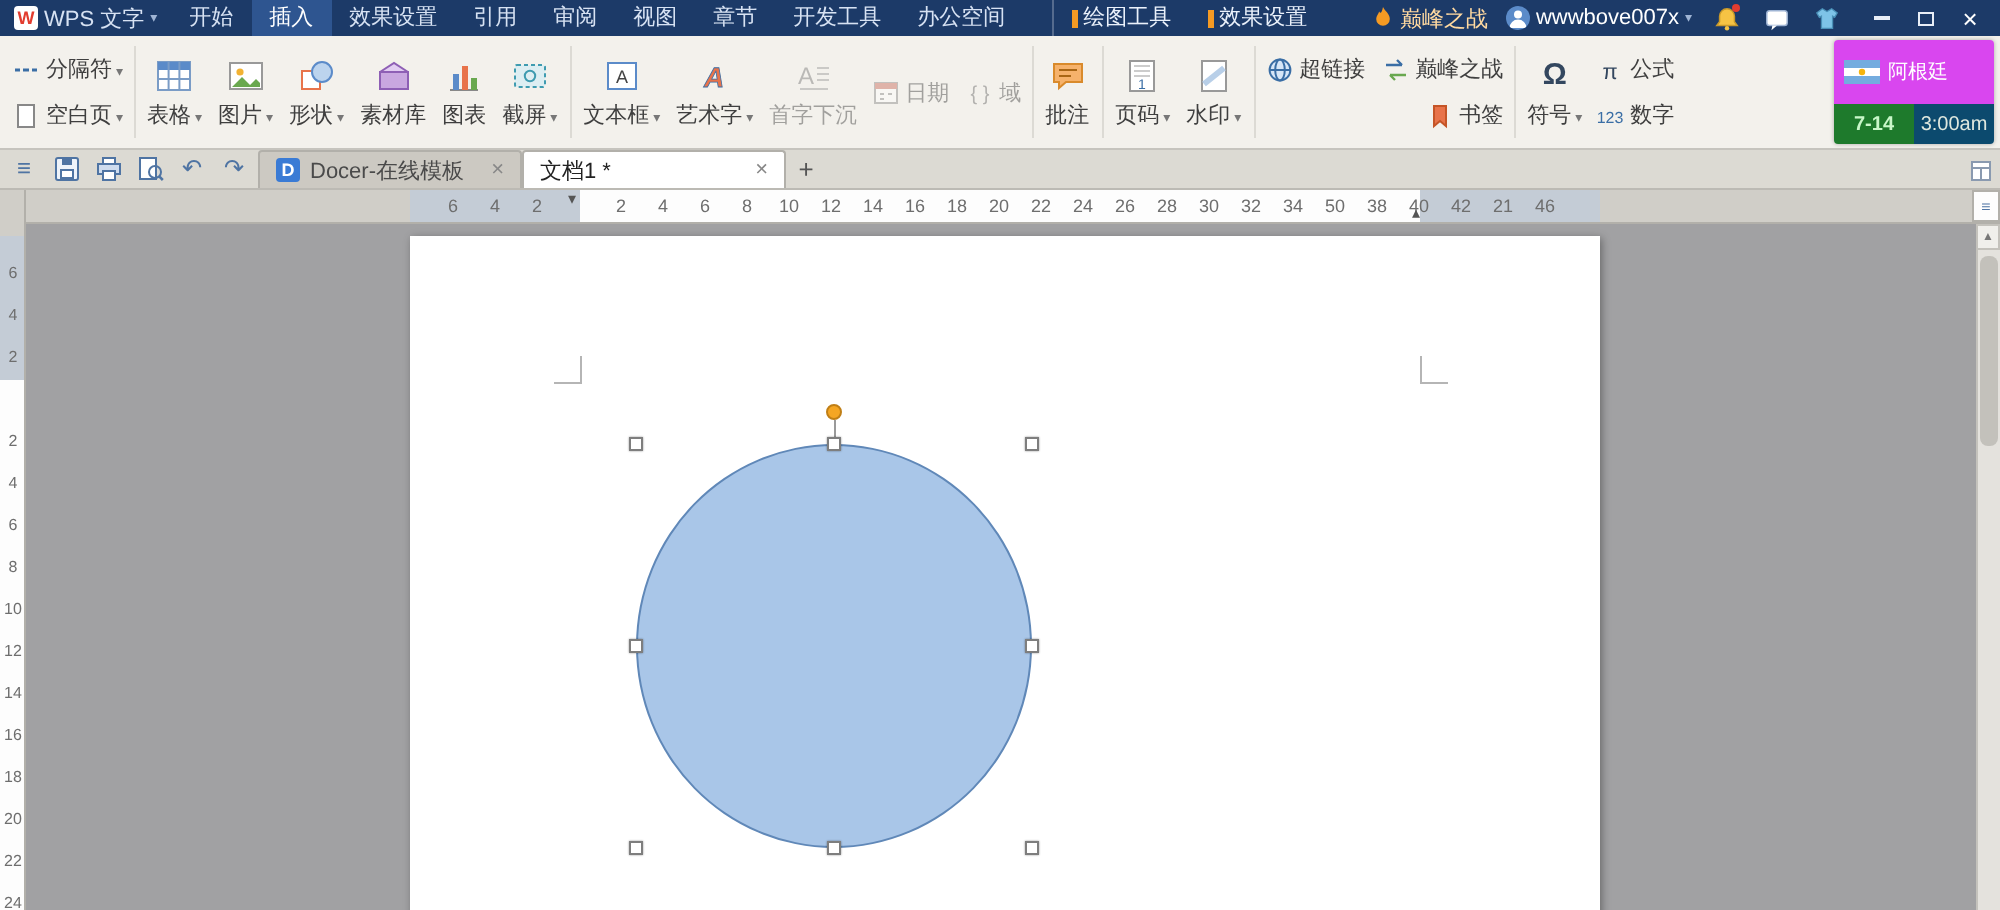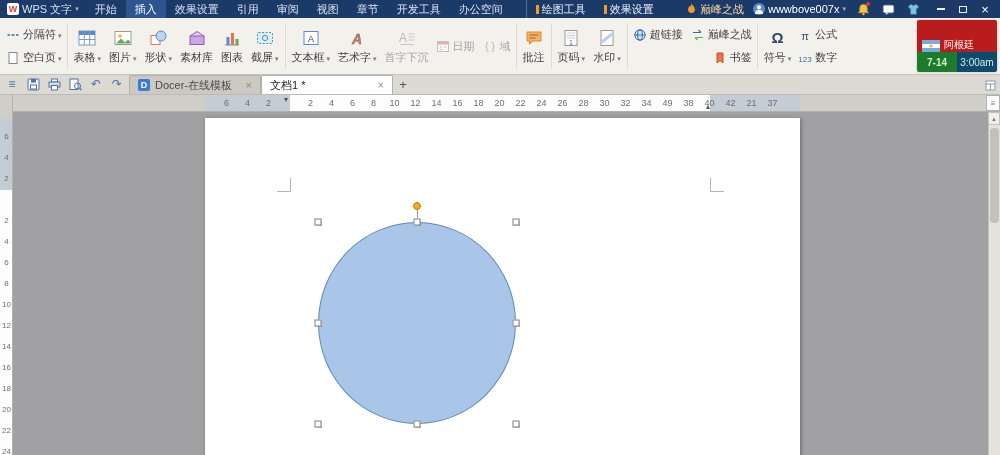--- a/index.html
+++ b/index.html
@@ -35,21 +35,21 @@
 .bigbtn{display:flex;flex-direction:column;align-items:center;justify-content:center;gap:2px;padding:2px 4px;font-size:11px;border-radius:2px;flex:none}
 .smallbtn{display:flex;align-items:center;gap:3px;padding:1px 3px;font-size:11px;height:20px;border-radius:2px;flex:none}
 .lbl{white-space:nowrap}
 .dd .lbl::after{content:"▾";font-size:7px;color:#777;margin-left:2px}
 .dis{opacity:.45}
 .ic{width:20px;height:20px;display:block;flex:none}
 .ics{width:14px;height:14px;display:block;flex:none}
 .omega{font-size:15px;line-height:20px;text-align:center;color:#33475f;font-weight:bold}
 
 .widget{margin-left:auto;width:80px;height:52px;border-radius:2px;overflow:hidden;display:flex;flex-direction:column;font-size:10px;flex:none;box-shadow:0 0 2px rgba(0,0,0,.3)}
-.wteam{flex:1;background:#b91c1c;color:#fff;display:flex;align-items:flex-end;gap:4px;padding:0 5px}
+.wteam{flex:1;background:#d946ef;color:#fff;display:flex;align-items:center;gap:4px;padding:0 5px}
 .wteam .flag{flex:none}
 .wbottom{height:20px;display:flex}
 .wdate{flex:1;background:#1e7a2c;color:#c9f7c9;display:flex;align-items:center;justify-content:center;font-weight:bold}
 .wtime{flex:1;background:#0c4a6e;color:#dfe8df;display:flex;align-items:center;justify-content:center}
 
 .tabrow{position:absolute;top:75px;left:0;right:0;height:20px;background:#dcdad3;display:flex;align-items:flex-end;border-bottom:1px solid #bcbab4}
 .qat{display:flex;align-items:center;height:20px;padding:0 5px;gap:7px;color:#4f74a3}
 .qicon{display:flex;align-items:center;justify-content:center;width:14px;height:14px;font-size:12px}
 .doctab{height:19px;display:flex;align-items:center;gap:5px;padding:0 8px;font-size:11px;background:#ccc9c2;border:1px solid #b2b0aa;border-bottom:none;border-radius:2px 2px 0 0;color:#4a4a4a;width:132px;flex:none}
 .doctab.active{background:#ffffff;color:#222}
@@ -427,26 +427,26 @@
       <span class="rnum">16</span>
       <span class="rnum">18</span>
       <span class="rnum">20</span>
       <span class="rnum">22</span>
       <span class="rnum">24</span>
       <span class="rnum">26</span>
       <span class="rnum">28</span>
       <span class="rnum">30</span>
       <span class="rnum">32</span>
       <span class="rnum">34</span>
-      <span class="rnum">49</span>
+      <span class="rnum">50</span>
       <span class="rnum">38</span>
       <span class="rnum">40</span>
       <span class="rnum">42</span>
       <span class="rnum">21</span>
-      <span class="rnum">37</span>
+      <span class="rnum">46</span>
     </div>
   <span class="indent-marker" style="left:284px;top:1px">▾</span>
   <span class="indent-marker" style="left:706px;top:8px">▴</span>
 </div>
 <div class="split-btn">≡</div>
 
 <div class="vruler">
   <div class="v-page"></div>
   <div class="v-margin"></div>
   <div id="vnums">

